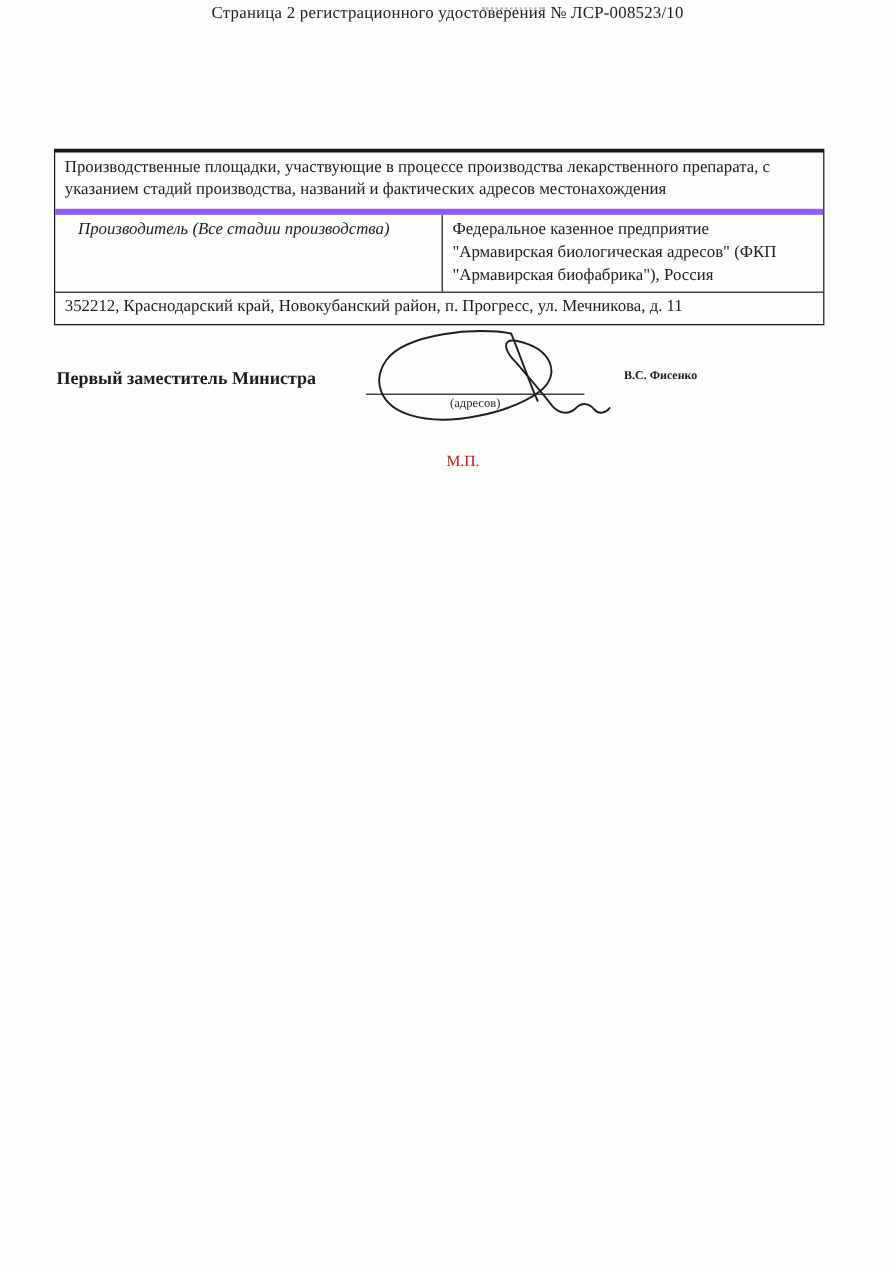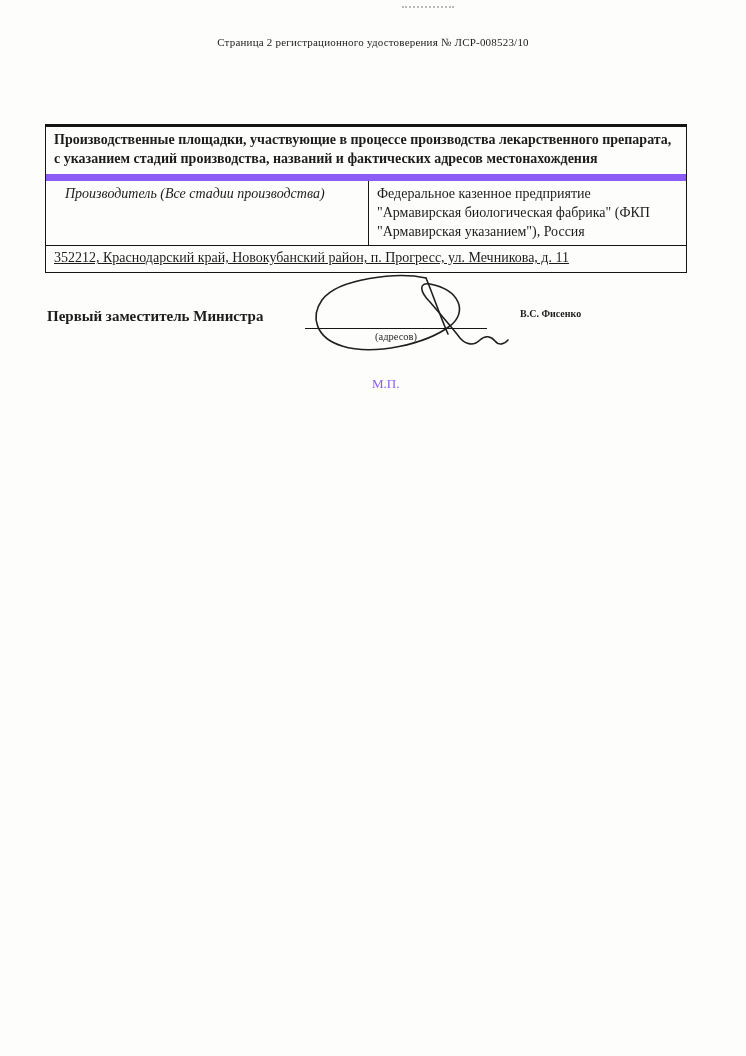--- a/index.html
+++ b/index.html
@@ -21,62 +21,61 @@
   .scan-artifact {
     position: absolute;
     left: 402px;
     top: 6px;
     width: 52px;
     border-top: 2px dotted #b9b9b9;
   }
   .page-header {
     position: absolute;
     left: 0;
-    top: 36px;
+    top: 4px;
     width: 100%;
     text-align: center;
-    font-size: 11px;
+    font-size: 14px;
     letter-spacing: 0.2px;
   }
   .doc-table {
     position: absolute;
     left: 45px;
     top: 124px;
     width: 640px;
     border-left: 1px solid #151515;
     border-right: 1px solid #151515;
     border-bottom: 1px solid #151515;
     border-top: 3px solid #151515;
     font-size: 14px;
     line-height: 1.35;
   }
   .t-title {
     padding: 4px 8px 5px 8px;
-    font-weight: bold;
-    border-bottom: 7px solid #8b5cf6;
+    font-weight: normal;
+    border-bottom: 5px solid #8b5cf6;
   }
   .t-row {
     display: flex;
     border-bottom: 1px solid #151515;
   }
   .t-cell-left {
     width: 312px;
     padding: 4px 8px;
     font-style: italic;
     box-sizing: border-box;
     border-right: 1px solid #151515;
     margin-left: 11px;
   }
   .t-cell-right {
     flex: 1;
     padding: 4px 8px;
   }
   .t-address {
     padding: 3px 8px 4px 8px;
-    text-decoration: underline;
   }
   .sig-title {
     position: absolute;
     left: 47px;
     top: 308px;
     font-weight: bold;
     font-size: 15px;
   }
   .sig-name {
     position: absolute;
@@ -99,21 +98,21 @@
     width: 182px;
     text-align: center;
     font-size: 10.5px;
     color: #2a2a2a;
   }
   .seal {
     position: absolute;
     left: 372px;
     top: 376px;
     font-size: 13px;
-    color: #8b5cf6;
+    color: #b91c1c;
   }
   .signature-scribble {
     position: absolute;
     left: 308px;
     top: 272px;
     width: 210px;
     height: 100px;
     pointer-events: none;
   }
 </style>
@@ -123,21 +122,21 @@
 <div class="sheet">
 
   <div class="scan-artifact"></div>
 
   <div class="page-header">Страница 2 регистрационного удостоверения № ЛСР-008523/10</div>
 
   <div class="doc-table">
     <div class="t-title">Производственные площадки, участвующие в процессе производства лекарственного препарата, с указанием стадий производства, названий и фактических адресов местонахождения</div>
     <div class="t-row">
       <div class="t-cell-left">Производитель (Все стадии производства)</div>
-      <div class="t-cell-right">Федеральное казенное предприятие "Армавирская биологическая фабрика" (ФКП "Армавирская указанием"), Россия</div>
+      <div class="t-cell-right">Федеральное казенное предприятие "Армавирская биологическая адресов" (ФКП "Армавирская биофабрика"), Россия</div>
     </div>
     <div class="t-address">352212, Краснодарский край, Новокубанский район, п. Прогресс, ул. Мечникова, д. 11</div>
   </div>
 
   <div class="sig-title">Первый заместитель Министра</div>
 
   <div class="sig-line"></div>
 
   <svg class="signature-scribble" viewBox="0 0 210 100" xmlns="http://www.w3.org/2000/svg">
     <g fill="none" stroke="#1f1f1f" stroke-width="1.6" stroke-linecap="round">

